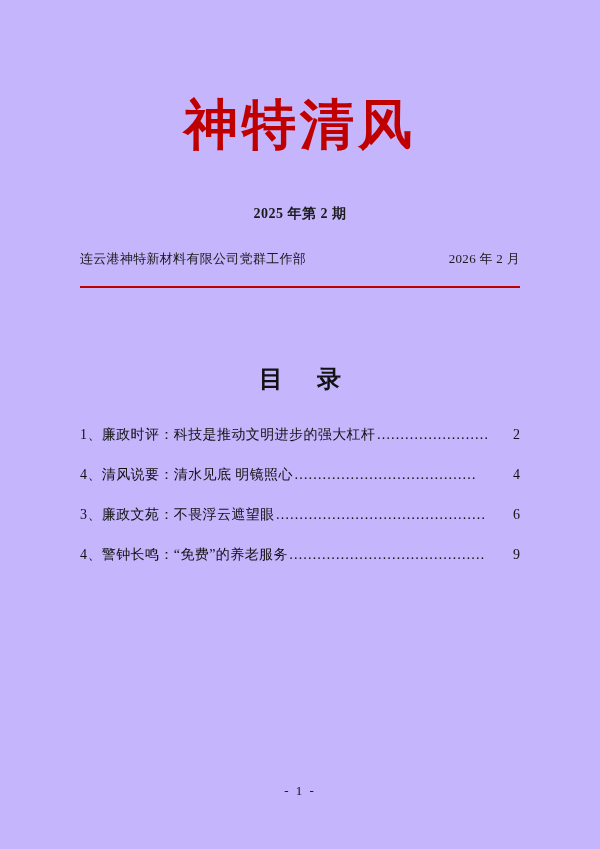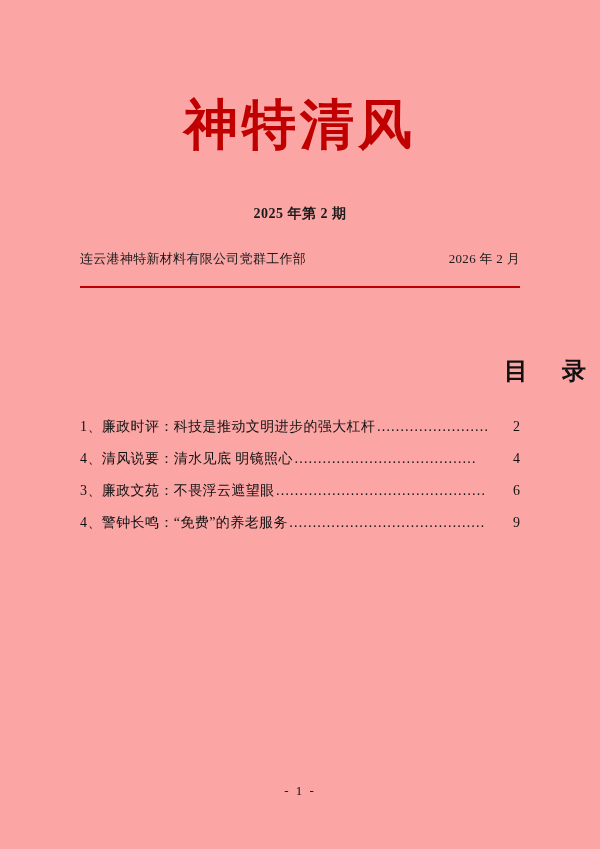--- a/index.html
+++ b/index.html
@@ -14,21 +14,21 @@
     font-family: "Liberation Serif", serif;
     color: #000000;
     overflow: hidden;
   }
   .page {
     position: absolute;
     left: 0;
     top: 0;
     width: 600px;
     height: 849px;
-    background: #fca5a5;
+    background: #c4b5fd;
   }
   .masthead {
     position: absolute;
     top: 96px;
     left: 0;
     width: 600px;
     text-align: center;
     font-family: "Liberation Serif", serif;
     font-weight: bold;
     font-size: 54px;
@@ -67,24 +67,24 @@
   .rule {
     position: absolute;
     top: 286px;
     left: 80px;
     width: 440px;
     height: 2px;
     background: #c00000;
   }
   .toc-title {
     position: absolute;
-    top: 355px;
+    top: 363px;
     left: 0;
     width: 600px;
-    text-align: right;
+    text-align: center;
     font-size: 24px;
     font-weight: bold;
     color: #111111;
     letter-spacing: 14px;
     text-indent: 14px;
   }
   .toc-list {
     position: absolute;
     top: 418px;
     left: 80px;
@@ -95,20 +95,21 @@
     align-items: baseline;
     font-size: 14px;
     color: #111111;
     margin-bottom: 14px;
     white-space: nowrap;
     overflow: hidden;
   }
   .toc-text {
     flex: 0 0 auto;
     letter-spacing: 0.4px;
+    margin-top: 8px;
   }
   .toc-dots {
     flex: 1 1 auto;
     overflow: hidden;
     white-space: nowrap;
     font-size: 14px;
     letter-spacing: 0px;
     color: #111111;
     margin: 0 1px;
   }

